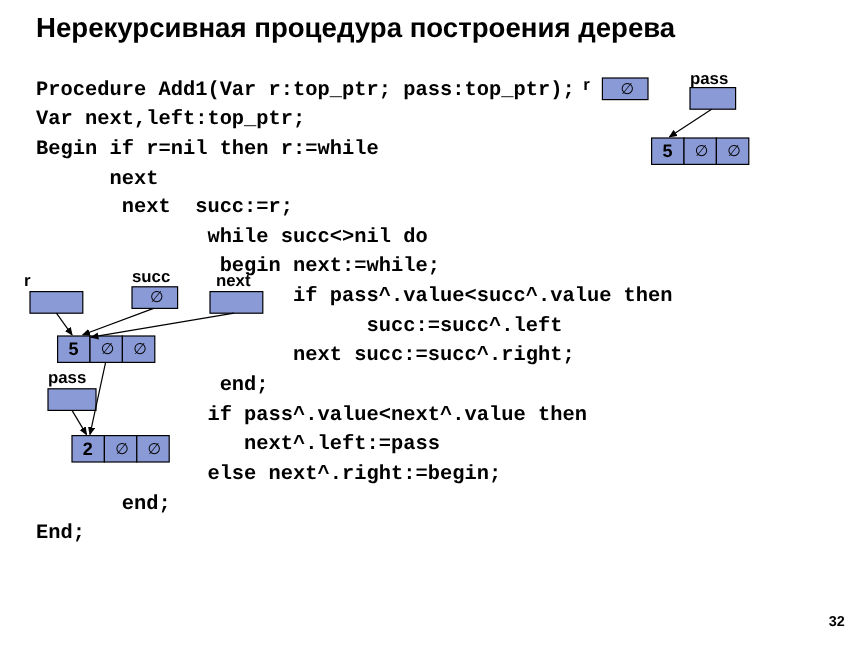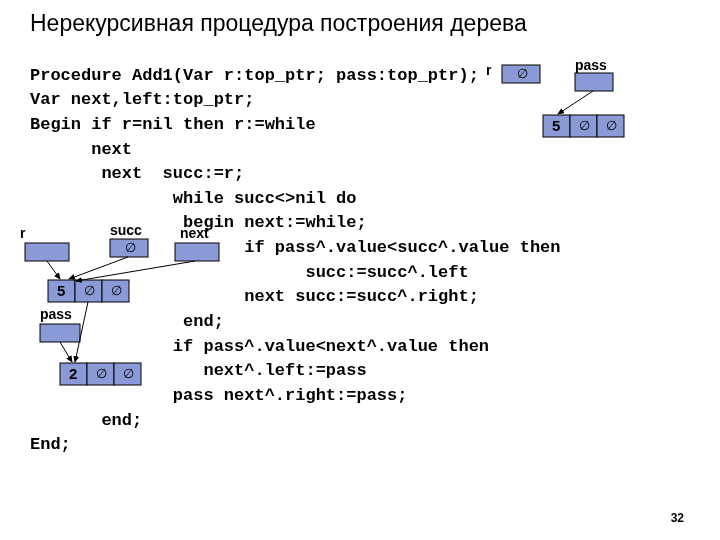--- a/index.html
+++ b/index.html
@@ -7,36 +7,36 @@
     margin: 0;
     width: 720px;
     height: 540px;
     background: #fff;
     font-family: Arial, sans-serif;
     position: relative;
     overflow: hidden;
   }
   .title {
     font-size: 23px;
-    font-weight: normal;
+    font-weight: bold;
     padding: 10px 0 2px 30px;
     color: #000;
   }
   .code {
     font-family: "Courier New", monospace;
     font-size: 17px;
     font-weight: bold;
     line-height: 1.45;
     padding-left: 30px;
     white-space: pre;
     color: #000;
   }
   .pagenum {
     position: absolute;
-    right: 36px;
+    right: 16px;
     bottom: 15px;
     font-size: 12px;
     font-weight: bold;
   }
   .box {
     fill: #8a9ad6;
     stroke: #000;
     stroke-width: 1;
   }
   .lbl {
@@ -77,21 +77,21 @@
 <span>      next</span>
 <span>       next  succ:=r;</span>
 <span>              while succ&lt;&gt;nil do</span>
 <span>               begin next:=while;</span>
 <span>                     if pass^.value&lt;succ^.value then</span>
 <span>                           succ:=succ^.left</span>
 <span>                     next succ:=succ^.right;</span>
 <span>               end;</span>
 <span>              if pass^.value&lt;next^.value then</span>
 <span>                 next^.left:=pass</span>
-<span>              pass next^.right:=pass;</span>
+<span>              else next^.right:=begin;</span>
 <span>       end;</span>
 <span>End;</span>
 </div>
 
 <svg class="diag" style="left:480px; top:55px;" width="220" height="95">
   <defs>
     <marker id="ah1" markerWidth="7" markerHeight="7" refX="6" refY="3" orient="auto">
       <path d="M0,0 L7,3 L0,6 Z" fill="#000"></path>
     </marker>
   </defs>

